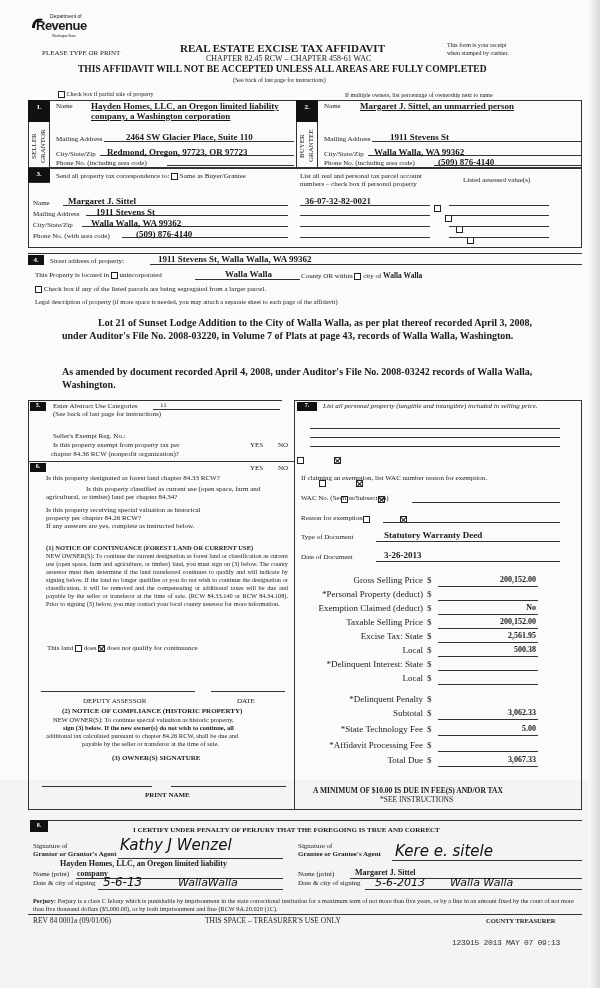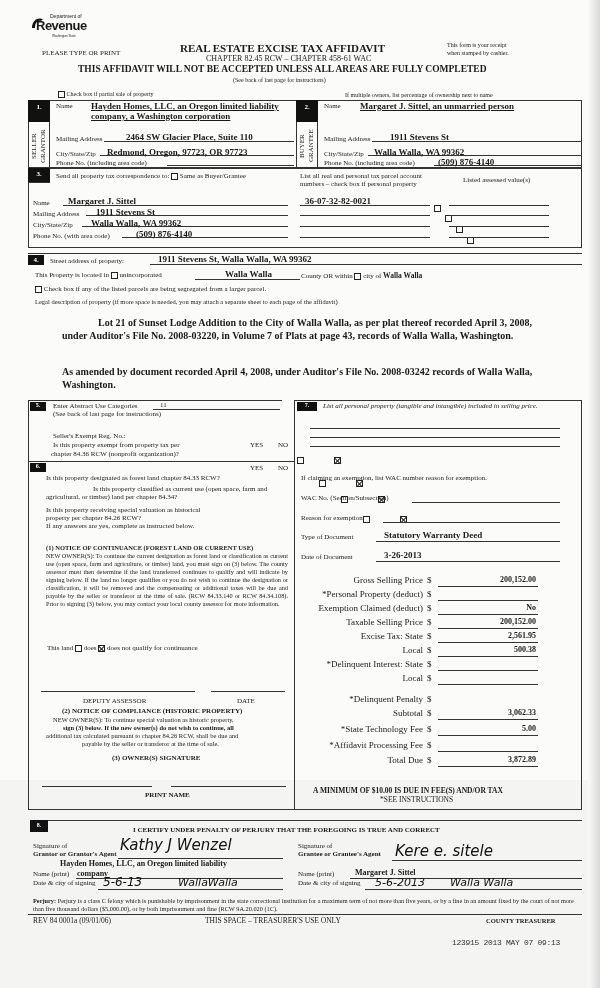--- a/index.html
+++ b/index.html
@@ -196,21 +196,21 @@
   <span class="chk abs x" style="left:279px; top:450px;"></span>
 
   
   <div class="hline" style="left:28px; top:461px; width:266px;"></div>
   <div class="abs" style="left:30px; top:463px; width:16px; height:9px; background:#111; color:#fff; font-size:6px; font-weight:bold; text-align:center;">6.</div>
   <div class="label" style="left:250px; top:464px;">YES</div>
   <div class="label" style="left:278px; top:464px;">NO</div>
   <div class="label" style="left:46px; top:474px;">Is this property designated as forest land chapter 84.33 RCW?</div>
   <span class="chk abs" style="left:253px; top:473px;"></span>
   <span class="chk abs x" style="left:279px; top:473px;"></span>
-  <div class="label" style="left:53px; top:485px;padding-left:40px;">Is this property classified as current use (open space, farm and</div>
+  <div class="label" style="left:46px; top:485px;padding-left:40px;">Is this property classified as current use (open space, farm and</div>
   <div class="label" style="left:46px; top:493px;">agricultural, or timber) land per chapter 84.34?</div>
   <span class="chk abs" style="left:253px; top:489px;"></span>
   <span class="chk abs x" style="left:279px; top:489px;"></span>
   <div class="label" style="left:46px; top:506px;">Is this property receiving special valuation as historical</div>
   <div class="label" style="left:46px; top:514px;">property per chapter 84.26 RCW?</div>
   <span class="chk abs" style="left:253px; top:509px;"></span>
   <span class="chk abs x" style="left:279px; top:509px;"></span>
   <div class="label" style="left:46px; top:522px;">If any answers are yes, complete as instructed below.</div>
 
   <div class="abs b" style="left:46px; top:544px; font-size:6.5px;">(1) NOTICE OF CONTINUANCE (FOREST LAND OR CURRENT USE)</div>
@@ -326,21 +326,21 @@
   <div class="amount-row" style="top:740px;">
       <span class="lbl">*Affidavit Processing Fee</span>
       <span class="dol">$</span>
       <span class="ul"></span>
       <span class="val"></span>
     </div>
   <div class="amount-row" style="top:755px;">
       <span class="lbl">Total Due</span>
       <span class="dol">$</span>
       <span class="ul"></span>
-      <span class="val">3,872.89</span>
+      <span class="val">3,067.33</span>
     </div>
 
   <div class="abs b" style="left:313px; top:786px; font-size:7.5px;">A MINIMUM OF $10.00 IS DUE IN FEE(S) AND/OR TAX</div>
   <div class="abs" style="left:380px; top:795px; font-size:7.5px;">*SEE INSTRUCTIONS</div>
 
   
   <div class="abs" style="left:30px; top:820px; width:18px; height:12px; background:#111; color:#fff; font-size:6px; font-weight:bold; text-align:center; padding-top:2px;">8.</div>
   <div class="hline" style="left:48px; top:820px; width:534px;"></div>
   <div class="abs b" style="left:133px; top:826px; font-size:7px;">I CERTIFY UNDER PENALTY OF PERJURY THAT THE FOREGOING IS TRUE AND CORRECT</div>
 

